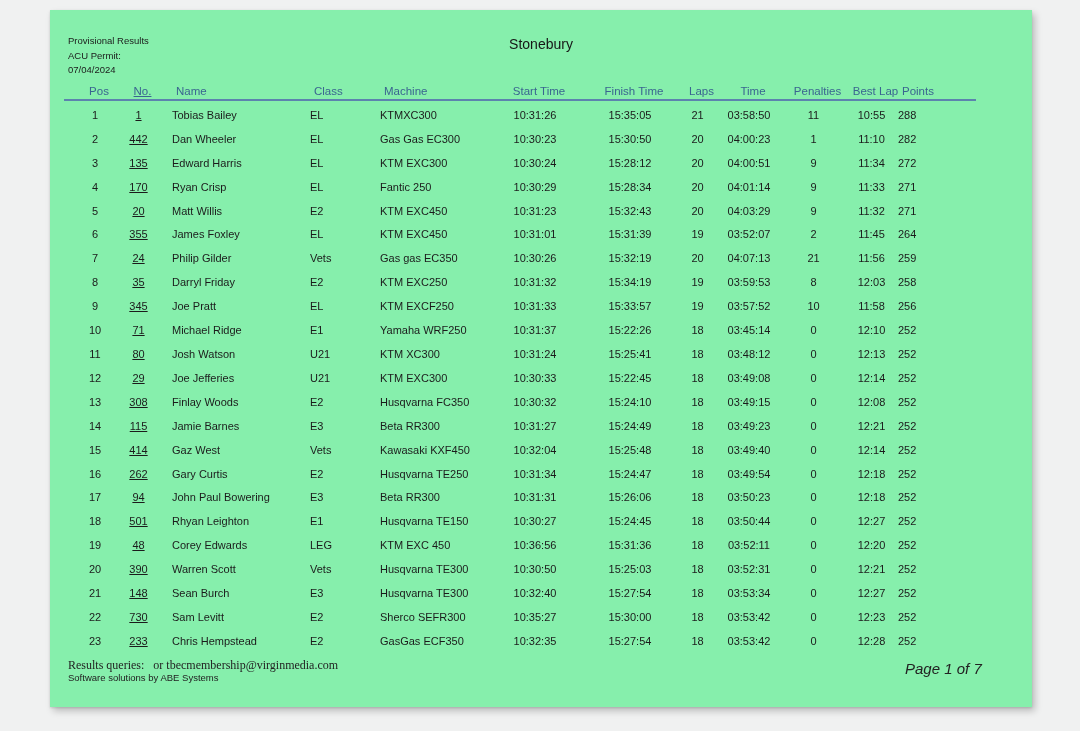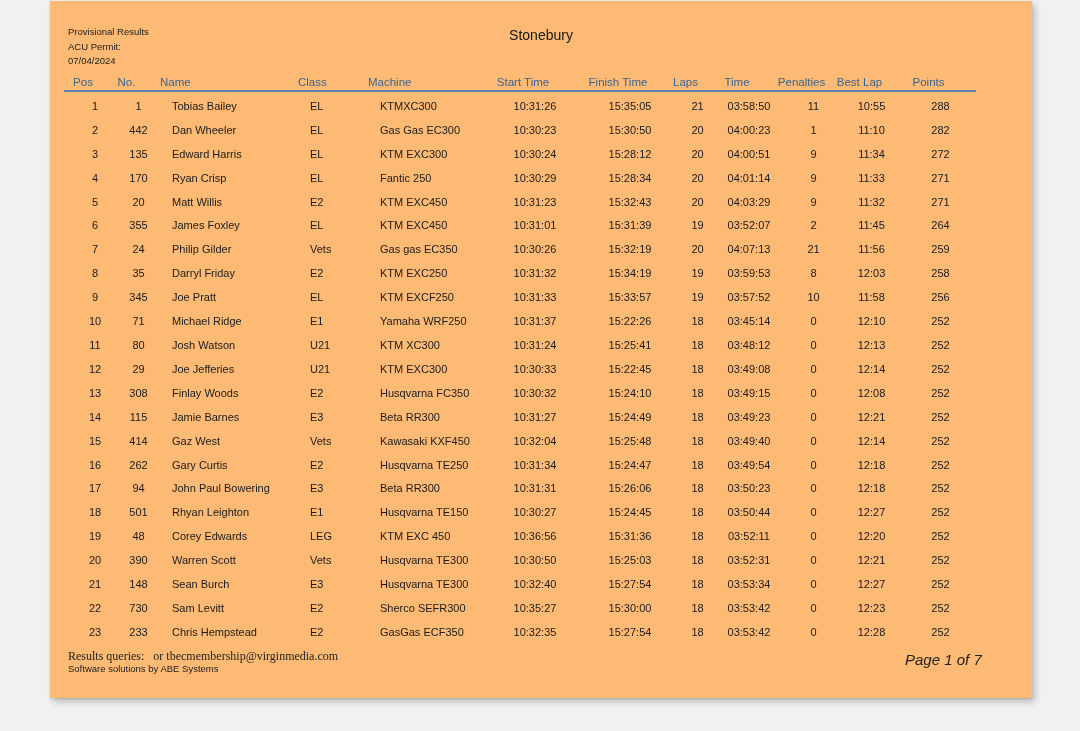--- a/index.html
+++ b/index.html
@@ -5,69 +5,69 @@
   html,body{margin:0;padding:0;}
   body{
     width:1080px;height:731px;
     background:#f0f1f1;
     font-family:"Liberation Sans","DejaVu Sans",sans-serif;
     color:#1b1b1b;
     overflow:hidden;
     position:relative;
   }
   .page{
-    position:absolute;left:50px;top:1px;
+    position:absolute;left:50px;top:10px;
     width:982px;height:697px;
-    background:#fdba74;
+    background:#86efac;
     box-shadow:3px 4px 7px rgba(0,0,0,0.22), 0 1px 2px rgba(0,0,0,0.12);
   }
   
   .meta{
     position:absolute;left:18px;top:24px;
     font-size:9.5px;line-height:14.5px;color:#1b1b1b;
   }
   
   .title-block{
     position:absolute;left:0;top:26px;width:100%;
     text-align:center;
   }
   .title{font-size:14px;color:#161616;}
   .subtitle{font-size:9px;font-weight:bold;margin-top:4px;color:#161616;}
   
   .thead{
     position:absolute;left:0;top:72px;width:100%;
     display:flex;align-items:center;
-    padding-left:16px;box-sizing:border-box;
+    padding-left:32px;box-sizing:border-box;
     color:#3a6590;font-size:11.5px;height:17px;
   }
   .head-rule{
     position:absolute;left:14px;top:89px;
     width:912px;height:2px;background:#5c83ae;
   }
   .tbody{
     position:absolute;left:0;top:93px;width:100%;
   }
   .trow{
     display:flex;align-items:center;
     padding-left:28px;box-sizing:border-box;
     height:23.91px;font-size:11px;color:#1b1b1b;
   }
   .cell{flex:0 0 auto;white-space:nowrap;}
   .c-pos{width:34px;text-align:center;}
-  .c-no{width:53px;text-align:center;}
+  .c-no{width:53px;text-align:center;text-decoration:underline;}
   .c-name{width:145px;padding-left:7px;text-align:left;box-sizing:border-box;}
   .c-class{width:70px;text-align:left;}
   .c-machine{width:125px;text-align:left;}
   .c-start{width:60px;text-align:center;}
   .c-finish{width:90px;margin-left:20px;text-align:center;}
   .c-laps{width:45px;text-align:center;}
   .c-time{width:58px;text-align:center;}
   .c-pen{width:63px;margin-left:4px;text-align:center;}
   .c-best{width:53px;text-align:center;}
-  .c-points{width:85px;text-align:center;}
+  .c-points{width:85px;}
   
   .footer-l1{
     position:absolute;left:18px;top:648px;
     font-size:12px;color:#222;font-family:Liberation Serif, serif;
   }
   .footer-l1 .fq-contact{margin-left:9px;}
   .footer-l2{
     position:absolute;left:18px;top:662px;
     font-size:9.5px;color:#222;
   }

